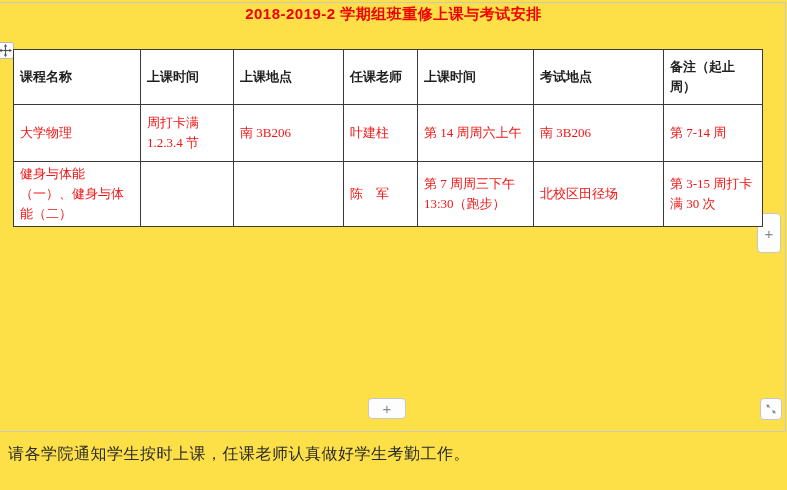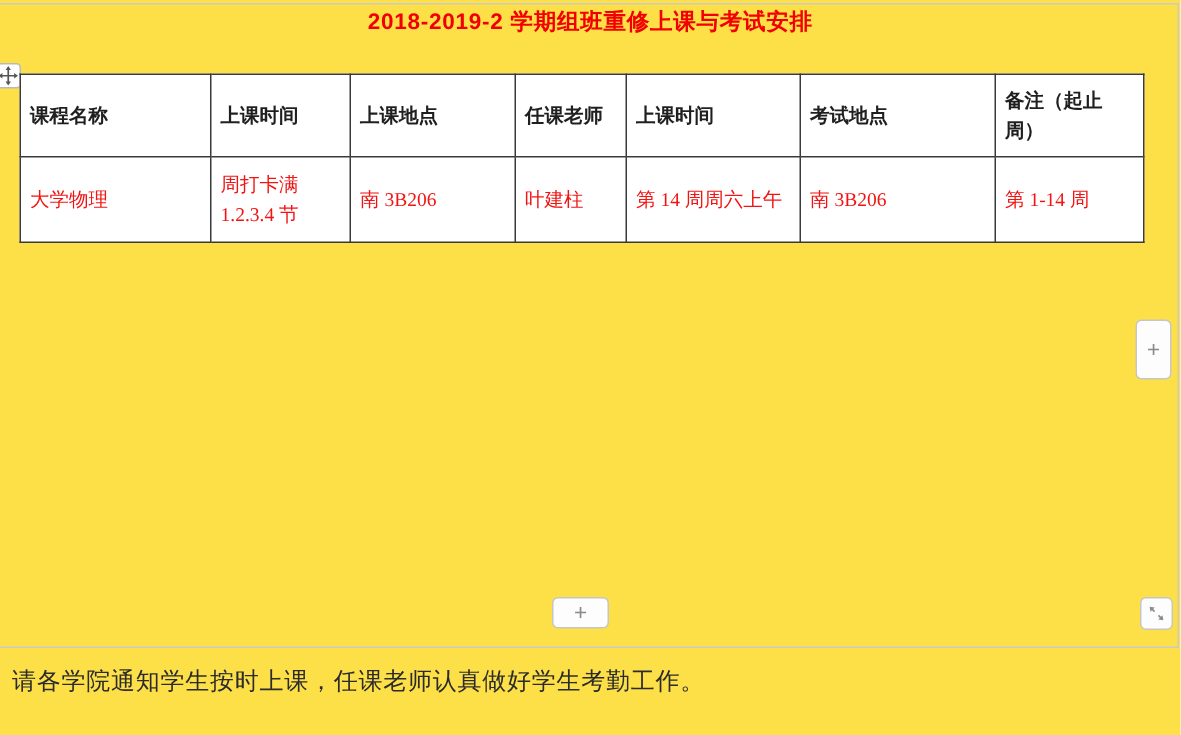--- a/index.html
+++ b/index.html
@@ -95,21 +95,41 @@
           <td class="red">
             <div>叶建柱</div>
           </td>
           <td class="red">
             <div>第 14 周周六上午</div>
           </td>
           <td class="red">
             <div>南 3B206</div>
           </td>
           <td class="red">
-            <div>第 1-14 周</div>
+            <div>第 7-14 周</div>
+          </td>
+        </tr>
+        <tr style="height: 57px;">
+          <td class="red">
+            <div>健身与体能（一）、健身与体能（二）</div>
+          </td>
+          <td></td>
+          <td></td>
+          <td class="red">
+            <div>陈　军</div>
+          </td>
+          <td class="red">
+            <div>第 7 周周三下午</div>
+            <div>13:30（跑步）</div>
+          </td>
+          <td class="red">
+            <div>北校区田径场</div>
+          </td>
+          <td class="red">
+            <div>第 3-15 周打卡满 30 次</div>
           </td>
         </tr>
       </tbody>
   </table>
 
   <div class="ctl add-col">+</div>
 
   <div class="ctl add-row">+</div>
 
   <div class="ctl resize-handle">

